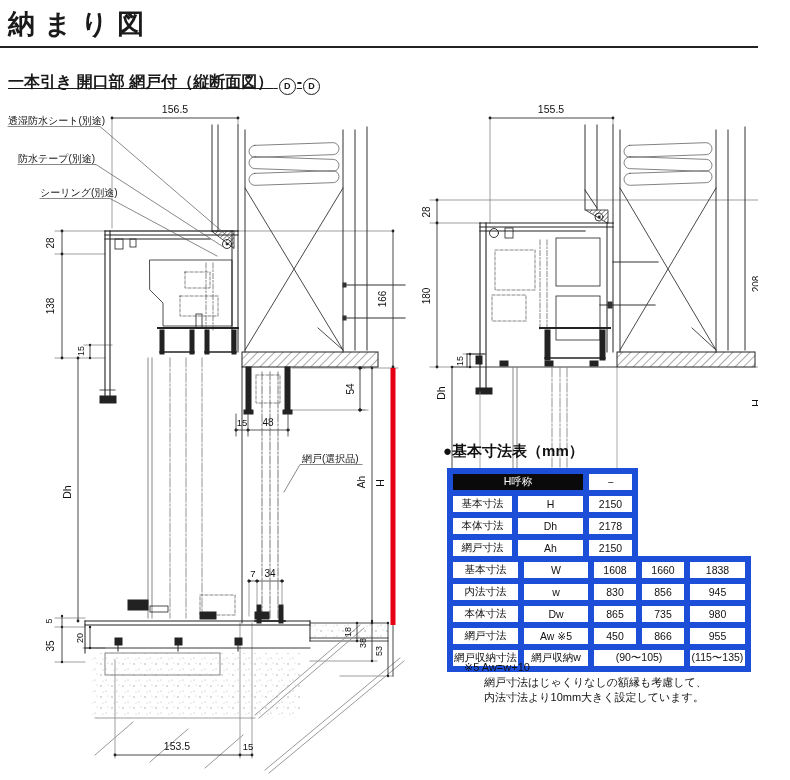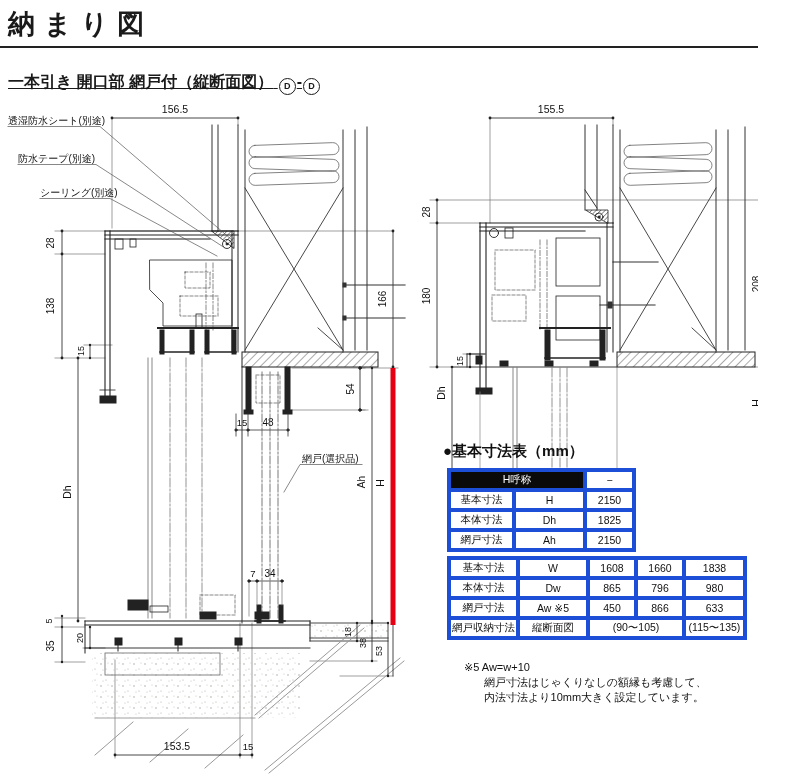--- a/index.html
+++ b/index.html
@@ -6,21 +6,21 @@
   .page{position:relative;width:758px;height:780px;background:#fff;overflow:hidden;
         font-family:"Liberation Sans","DejaVu Sans",sans-serif;color:#111;}
   .title{position:absolute;left:8px;top:6px;font-size:27px;font-weight:bold;letter-spacing:9px;color:#1a1a1a;}
   .title-rule{position:absolute;left:0;top:46px;width:790px;height:2px;background:#222;}
   .subtitle{position:absolute;left:8px;top:72px;font-size:16px;font-weight:bold;color:#1a1a1a;white-space:nowrap;text-decoration:underline;}
   .dmark{display:inline-flex;width:15px;height:15px;border:1.4px solid #1a1a1a;border-radius:50%;
          align-items:center;justify-content:center;font-size:9px;font-weight:bold;vertical-align:-2px;margin:0 1px;}
   svg text{font-family:"Liberation Sans","DejaVu Sans",sans-serif;fill:#111;}
   .tbl-heading{position:absolute;left:443px;top:442px;font-size:15px;font-weight:bold;color:#111;}
   table.dim{position:absolute;border-collapse:collapse;border:2px solid #000;font-size:10.5px;table-layout:fixed;background:#fff;}
-  table.dim td,table.dim th{border:4px solid #1d4ed8;text-align:center;height:16px;padding:0 1px;font-weight:normal;overflow:hidden;white-space:nowrap;}
+  table.dim td,table.dim th{border:6px solid #1d4ed8;text-align:center;height:16px;padding:0 1px;font-weight:normal;overflow:hidden;white-space:nowrap;}
   table.dim tr.hdr th{border-bottom:2px solid #000;}
   table.dim th.dark{background:#0a0a0a;color:#fff;}
   table.dim .vsep{border-left:3px solid #000;}
   .h-table{left:447px;top:468px;}
   .w-table{left:447px;top:556px;}
   .note{position:absolute;left:464px;top:660px;font-size:11px;line-height:15px;color:#111;}
   .note .ind{padding-left:20px;}
 </style>
 </head>
 <body>
@@ -371,21 +371,21 @@
       <th class="vsep">−</th>
     </tr>
     <tr>
       <td>基本寸法</td>
       <td>H</td>
       <td class="vsep">2150</td>
     </tr>
     <tr>
       <td>本体寸法</td>
       <td>Dh</td>
-      <td class="vsep">1825</td>
+      <td class="vsep">2178</td>
     </tr>
     <tr>
       <td>網戸寸法</td>
       <td>Ah</td>
       <td class="vsep">2150</td>
     </tr>
   </tbody>
     </table>
 
   <table class="dim w-table">
@@ -398,36 +398,43 @@
       </colgroup>
     <tbody>
     <tr>
       <td>基本寸法</td>
       <td>W</td>
       <td class="vsep">1608</td>
       <td>1660</td>
       <td>1838</td>
     </tr>
     <tr>
+      <td>内法寸法</td>
+      <td>w</td>
+      <td class="vsep">830</td>
+      <td>856</td>
+      <td>945</td>
+    </tr>
+    <tr>
       <td>本体寸法</td>
       <td>Dw</td>
       <td class="vsep">865</td>
-      <td>796</td>
+      <td>735</td>
       <td>980</td>
     </tr>
     <tr>
       <td>網戸寸法</td>
       <td>Aw ※5</td>
       <td class="vsep">450</td>
       <td>866</td>
-      <td>633</td>
+      <td>955</td>
     </tr>
     <tr>
       <td>網戸収納寸法</td>
-      <td>縦断面図</td>
+      <td>網戸収納w</td>
       <td class="vsep" colspan="2">(90〜105)</td>
       <td>(115〜135)</td>
     </tr>
   </tbody>
     </table>
 
   <div class="note">
     <div>※5 Aw=w+10</div>
     <div class="ind">網戸寸法はじゃくりなしの額縁も考慮して、</div>
     <div class="ind">内法寸法より10mm大きく設定しています。</div>

